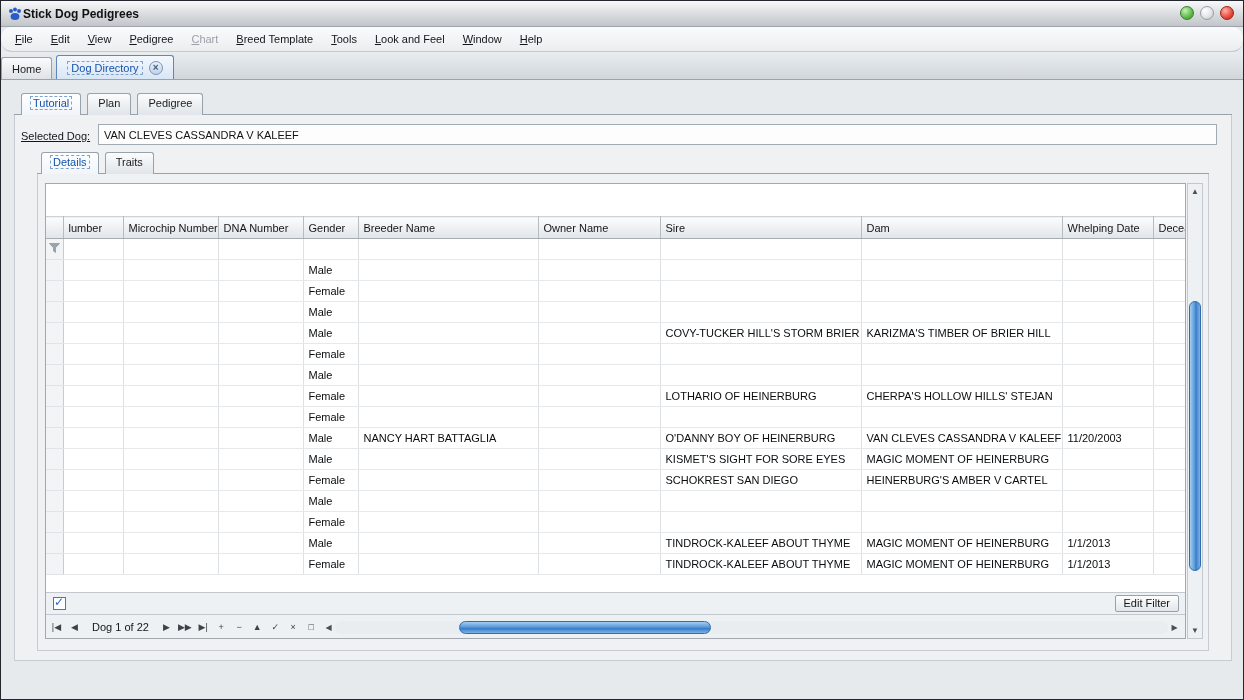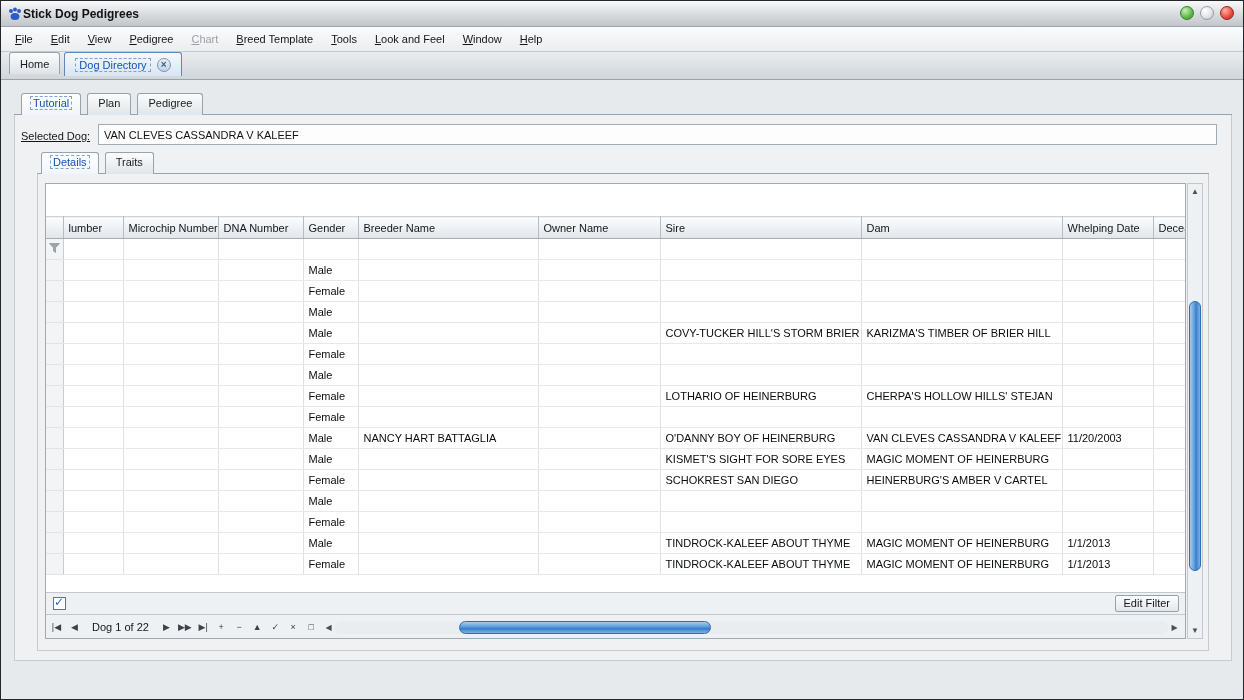--- a/index.html
+++ b/index.html
@@ -9,27 +9,27 @@
   
   .titlebar{position:absolute;left:0;top:0;width:100%;height:26px;background:linear-gradient(#f8f9fa,#d8dbde 55%,#c2c6ca);border-bottom:1px solid #9ea4aa;display:flex;align-items:center;padding:0 6px;}
   .titlebar .title{margin-left:0;font-size:12px;color:#101214;font-weight:bold;}
   .orbs{position:absolute;right:9px;top:5px;display:flex;gap:6px;}
   .orb{width:14px;height:14px;border-radius:50%;}
   .orb.min{background:radial-gradient(circle at 35% 30%,#c8f0b8,#5cba48 60%,#3f8f31);border:1px solid #3c7e2e;}
   .orb.max{background:radial-gradient(circle at 35% 30%,#ffffff,#dfe3e6 60%,#b4b9be);border:1px solid #989ea4;}
   .orb.close{background:radial-gradient(circle at 35% 30%,#ffb2a8,#e8493c 60%,#b02a1e);border:1px solid #992317;}
 
   
-  .menubar{position:absolute;left:0;top:26px;width:100%;height:25px;background:linear-gradient(#fafbfc,#ebedef);border-bottom:1px solid #c4c9ce;display:flex;align-items:center;padding-left:5px;}
+  .menubar{position:absolute;left:0;top:26px;width:100%;height:25px;background:linear-gradient(#fafbfc,#ebedef);border-bottom:1px solid #c4c9ce;display:flex;align-items:center;padding-left:5px;border-radius:11px;}
   .mi{display:inline-block;padding:4px 9px;color:#14161a;}
   .mi::first-letter{text-decoration:underline;}
   .mi.dis{color:#9aa1a8;}
 
   
-  .doctabs{position:absolute;left:0;top:51px;width:100%;height:28px;background:linear-gradient(#e9edf0,#d1d6da);border-bottom:1px solid #9aa2aa;display:flex;padding-left:8px;}
+  .doctabs{position:absolute;left:0;top:51px;width:100%;height:28px;background:linear-gradient(#e9edf0,#d1d6da);border-bottom:1px solid #9aa2aa;display:flex;align-items:flex-end;}
   .dtab{display:flex;align-items:center;gap:6px;padding:0 10px;border:1px solid #98a2ac;border-bottom:none;border-radius:3px 3px 0 0;background:linear-gradient(#fafbfc,#dfe3e7);margin-right:4px;height:22px;color:#1a1c20;}
   .dtab.active{background:linear-gradient(#f4f8fd,#d9e6f5);border-color:#5d87bd;height:24px;}
   .dtab.active .lbl{color:#1452ae;border:1px dashed #7fa2cc;padding:0 3px;}
   .closec{width:14px;height:14px;border-radius:50%;background:linear-gradient(#eaf0f7,#c2d2e6);border:1px solid #7a96b8;color:#3c5c88;font-size:10px;line-height:12px;text-align:center;font-weight:bold;}
 
   
   .vtstrip{position:absolute;left:13px;top:92px;width:1218px;height:22px;border-bottom:1px solid #9aa2aa;padding-left:7px;}
   .tab{display:inline-block;padding:3px 10px 4px;border:1px solid #98a2ac;border-bottom:none;border-radius:3px 3px 0 0;background:linear-gradient(#fbfcfd,#e0e5e9);margin-right:3px;color:#1a1c20;height:22px;}
   .tab.active{background:linear-gradient(#fdfeff,#f1f5f9);}
   .tab.active .lbl{color:#1452ae;border:1px dashed #7fa2cc;padding:0 2px;margin:0 -2px;}

